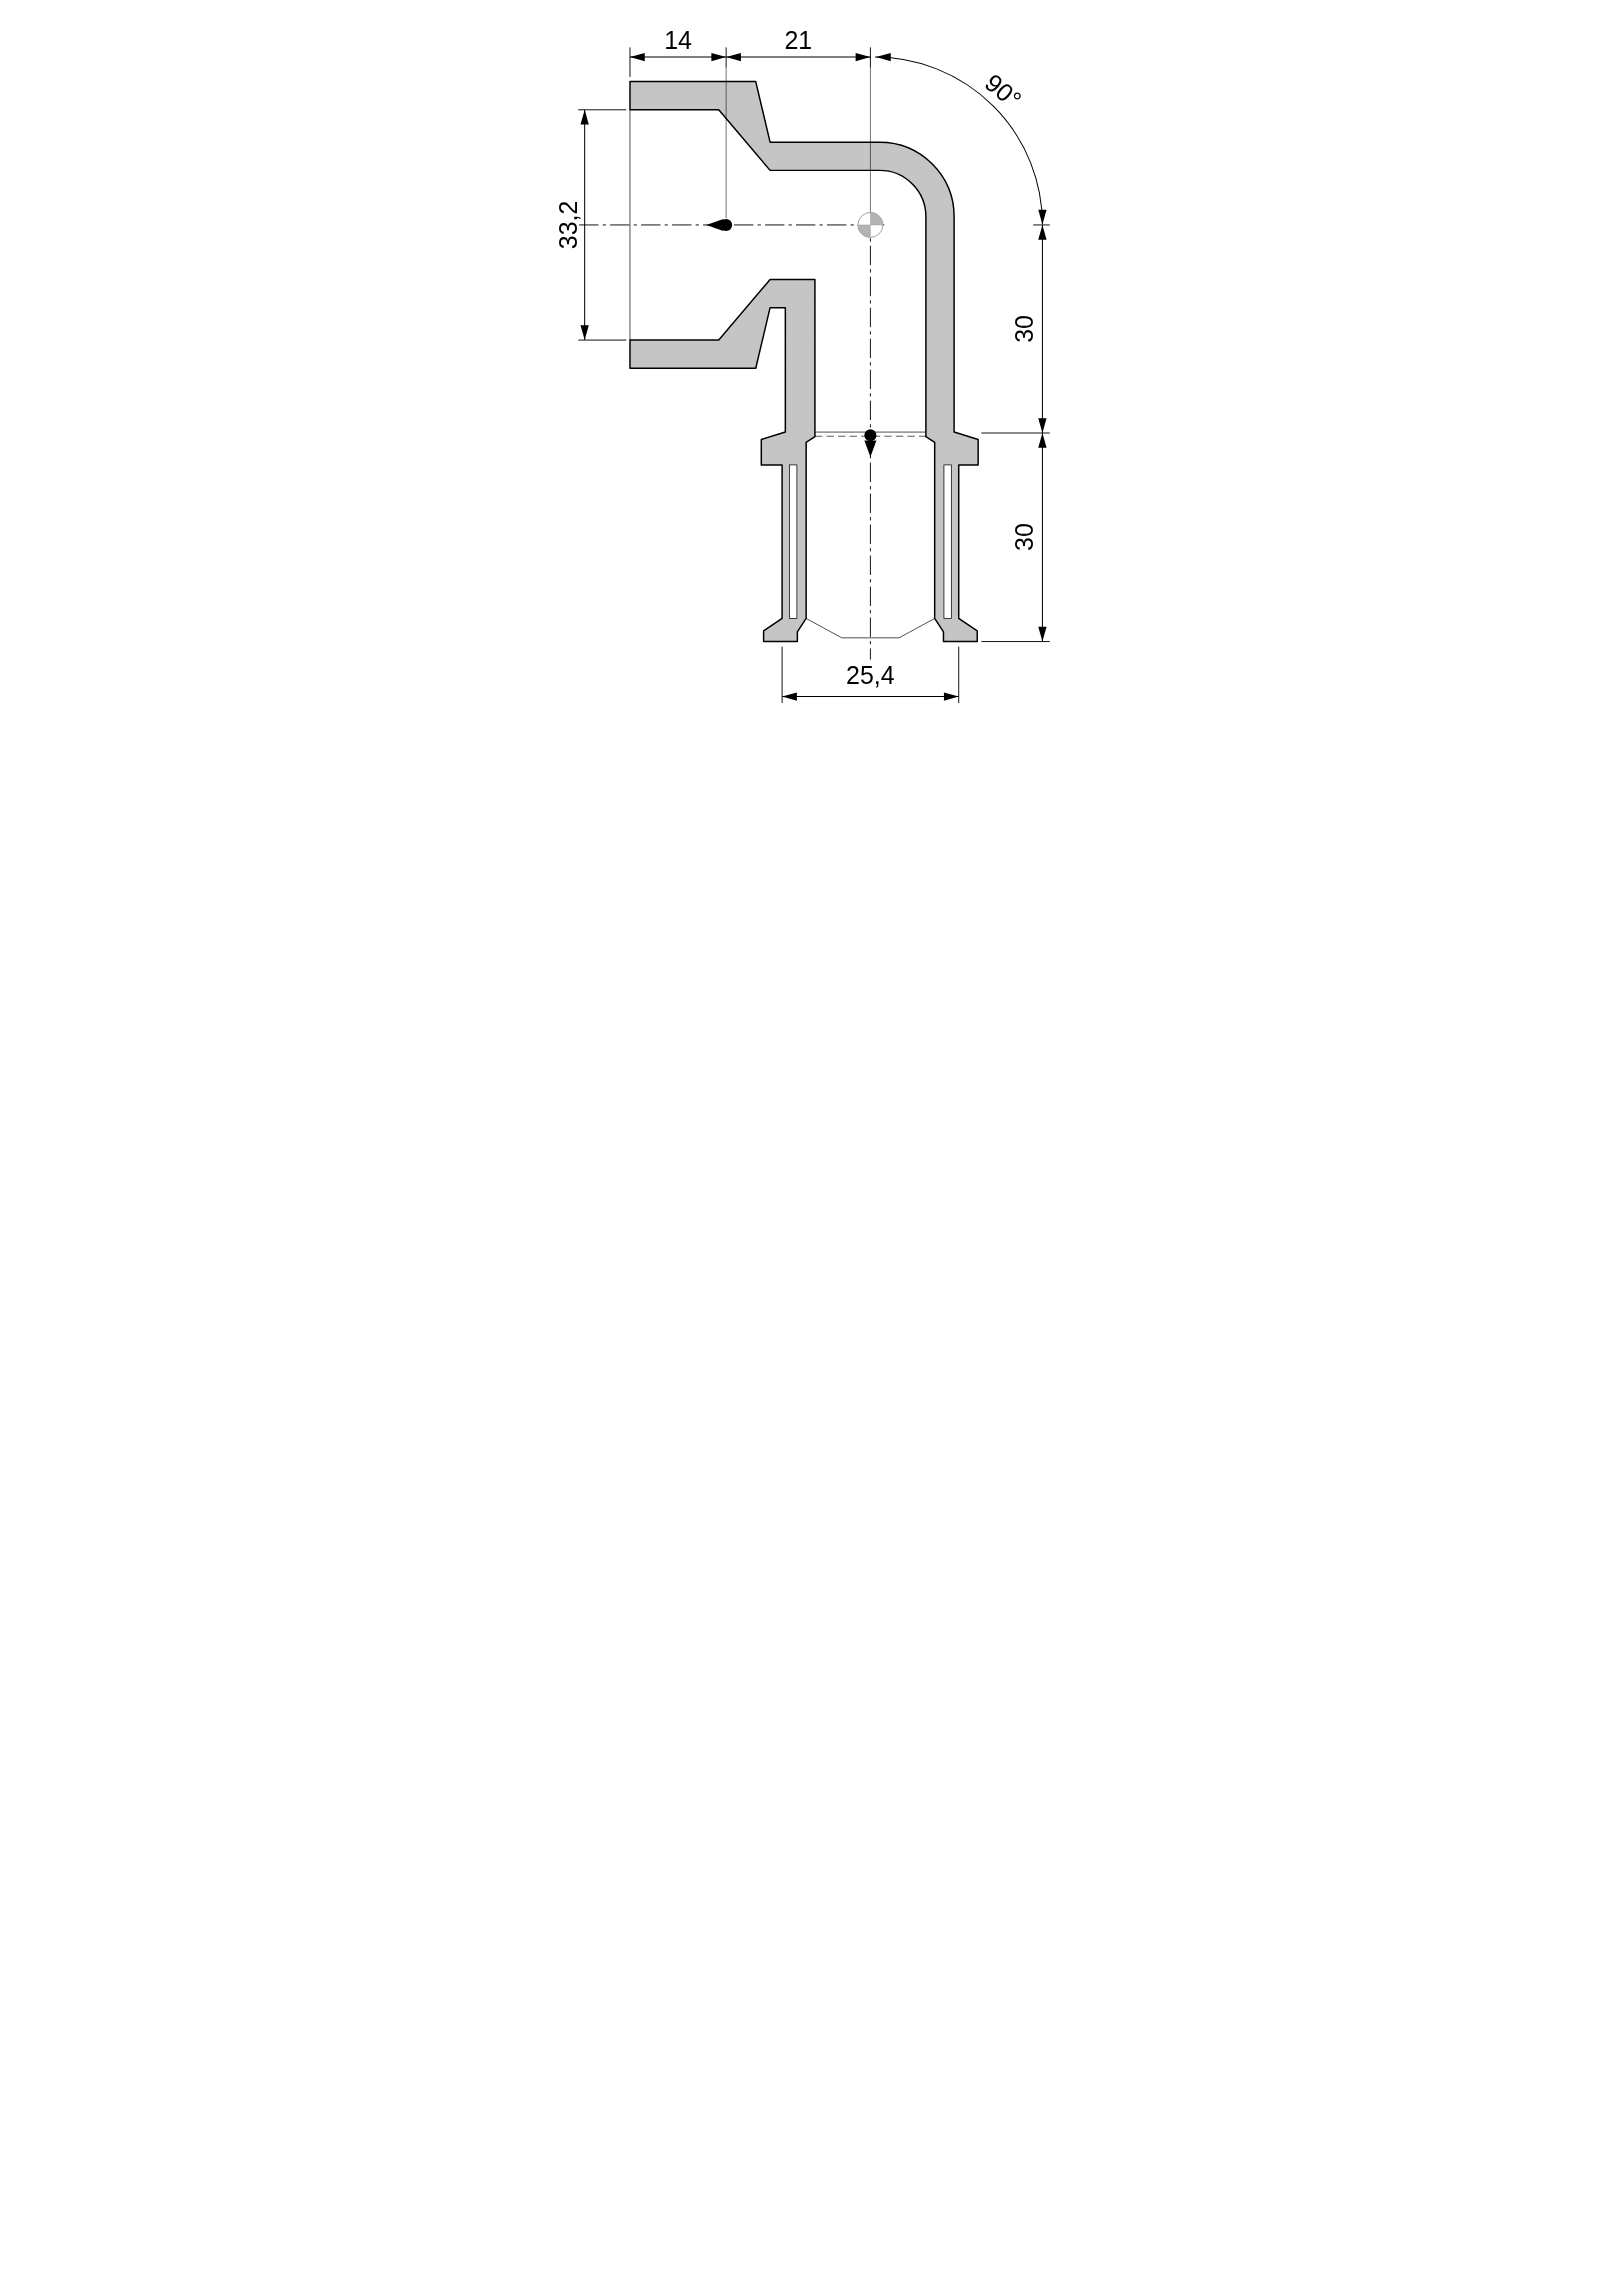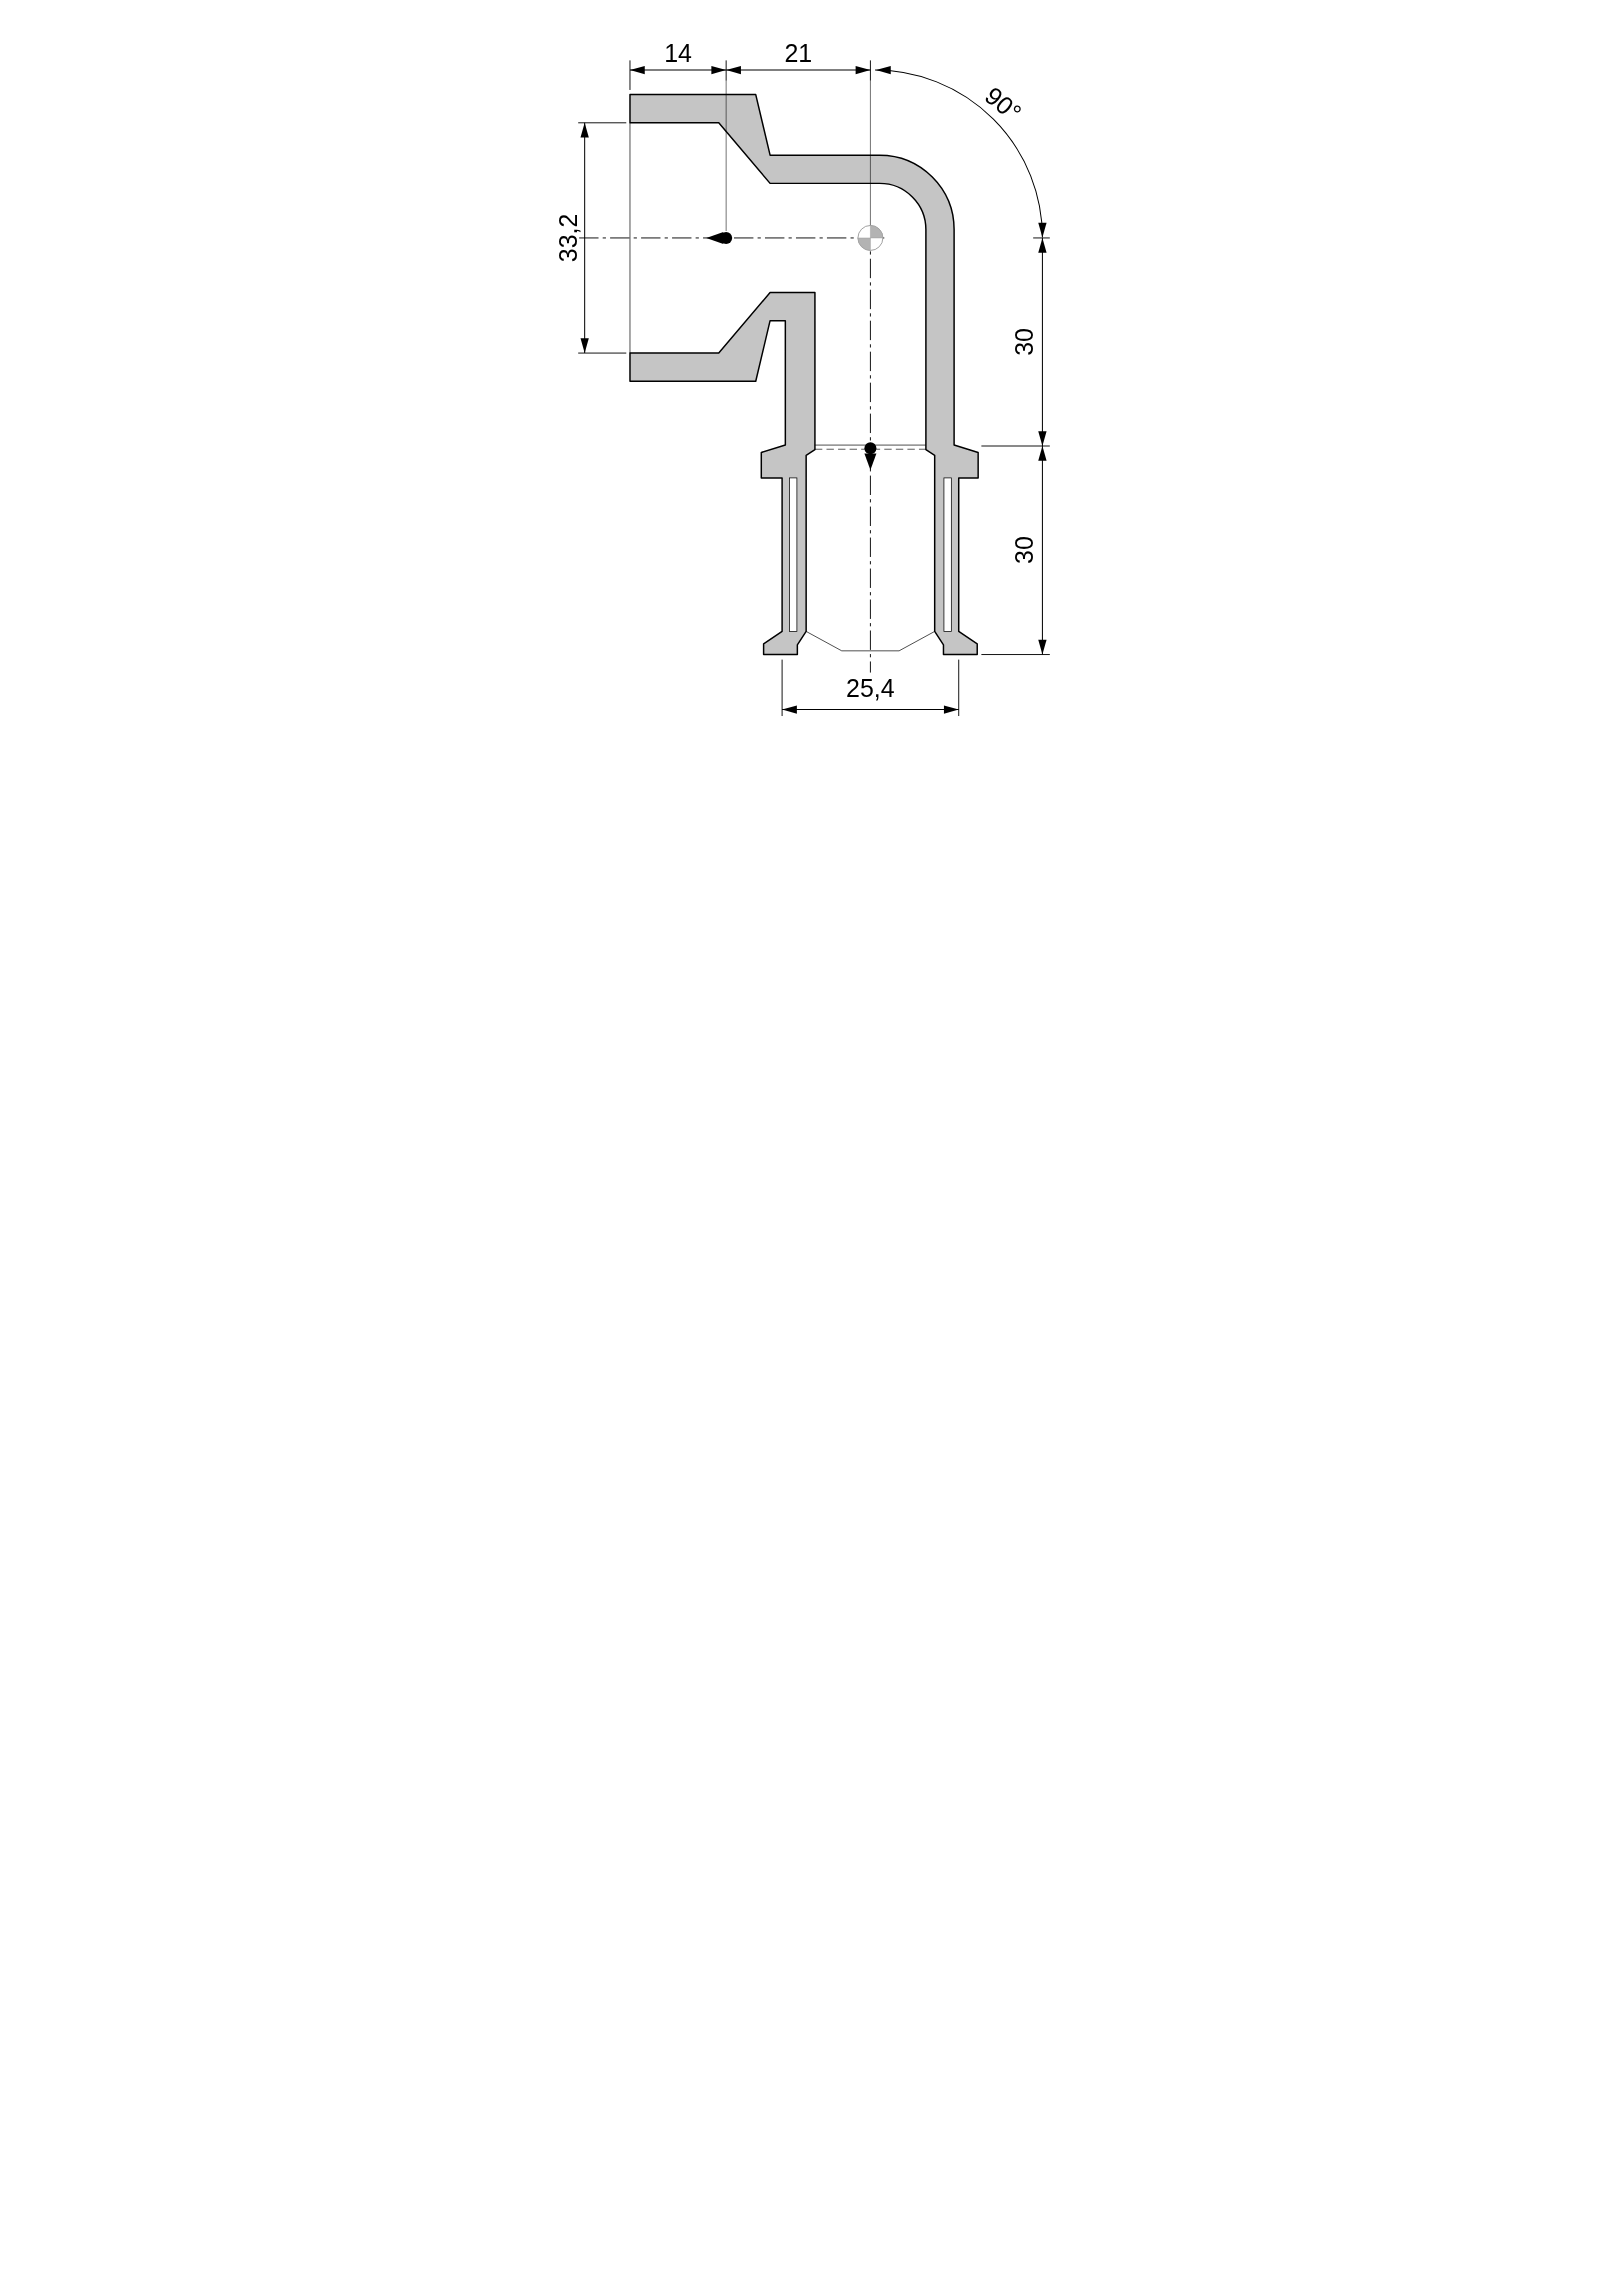--- a/index.html
+++ b/index.html
@@ -4,21 +4,21 @@
 <style>
   html, body {
     margin: 0;
     padding: 0;
     background: #ffffff;
     font-family: "Liberation Sans", sans-serif;
   }
   .page {
     width: 100%;
     max-width: 510px;
-    margin: 16px auto;
+    margin: 3px auto;
     background: #15803d;
   }
   svg { display: block; width: 100%; height: auto; background: #ffffff; }
 
   .part-outline { stroke: #000; stroke-width: 3.2; stroke-linejoin: round; }
   .thin-edge    { stroke: #000; stroke-width: 1.5; fill: none; }
   .hidden-line  { stroke: #000; stroke-width: 1.4; fill: none; stroke-dasharray: 16 9; }
   .centerline   { stroke: #000; stroke-width: 2; fill: none; stroke-dasharray: 42 9 7 9; }
   .dim-line     { stroke: #000; stroke-width: 2.2; fill: none; }
   .ext-line     { stroke: #000; stroke-width: 2; fill: none; }

